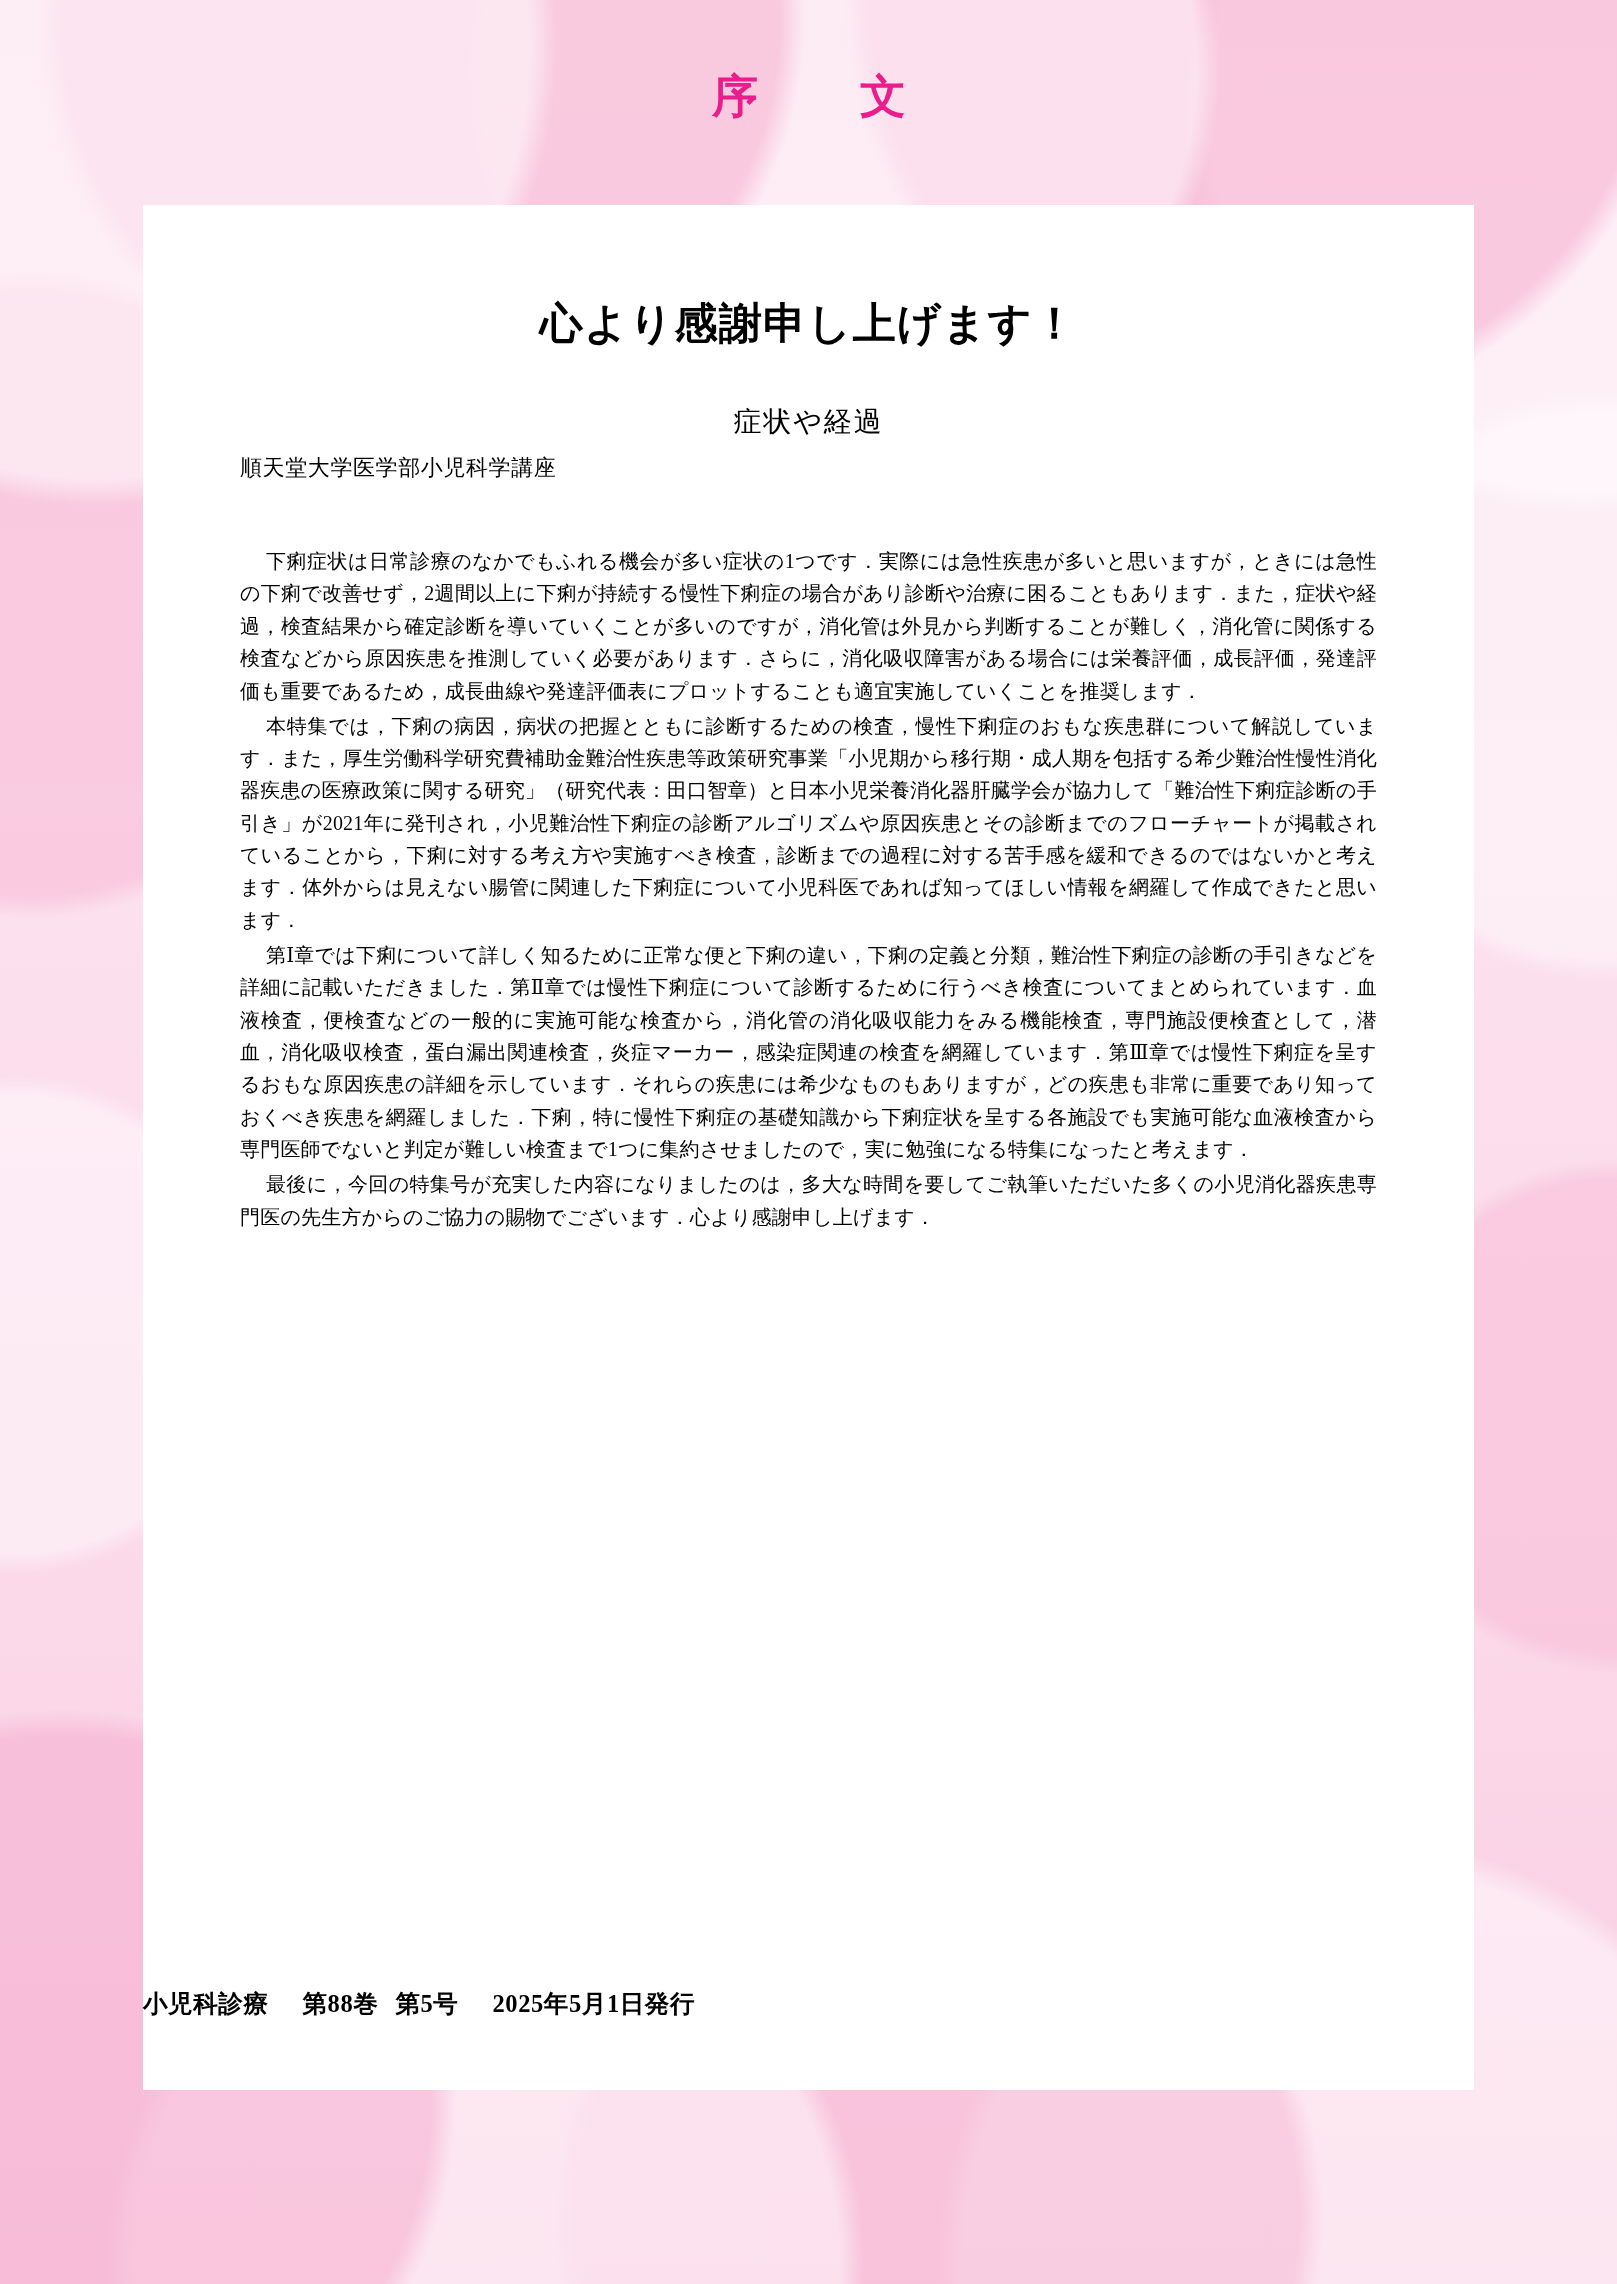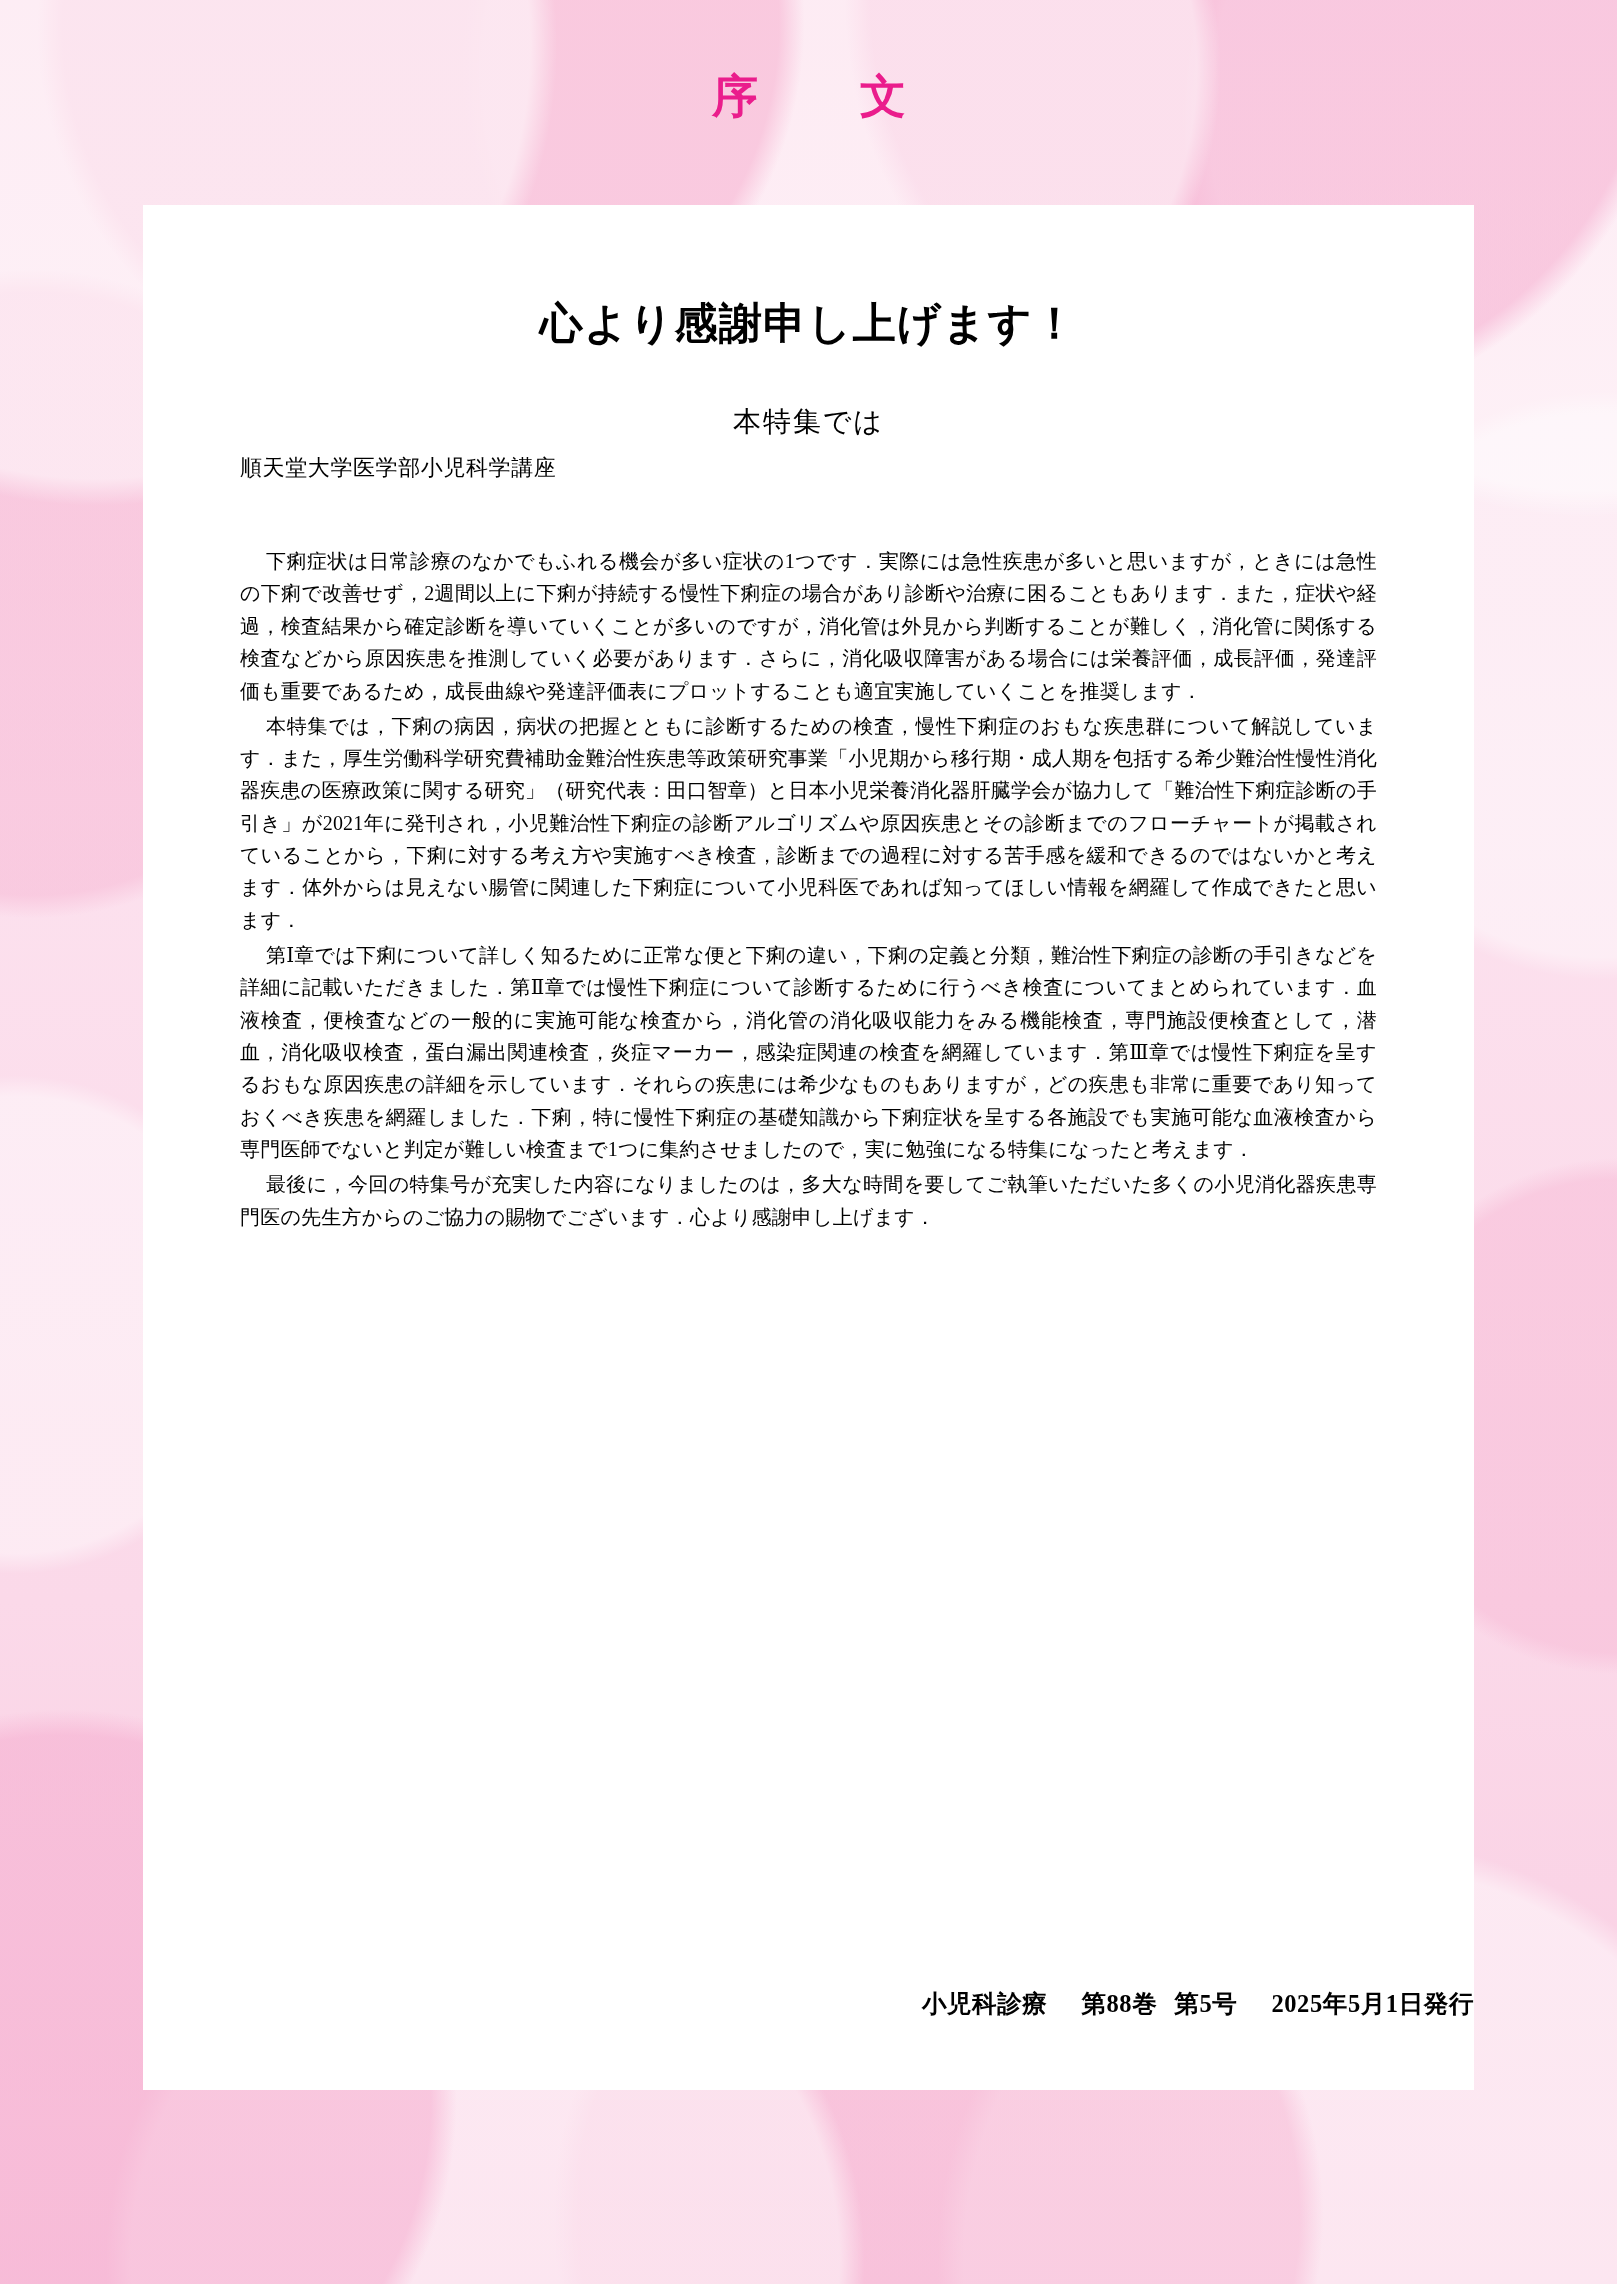--- a/index.html
+++ b/index.html
@@ -105,42 +105,42 @@
     text-indent: 26px;
     letter-spacing: 0.2px;
   }
 
   
   .footer {
     position: absolute;
     left: 0;
     bottom: 70px;
     width: 100%;
-    text-align: right;
+    text-align: left;
     font-size: 24.5px;
     color: #000;
     font-weight: bold;
     letter-spacing: 0.6px;
   }
   .footer .sp { display: inline-block; width: 17px; }
 </style>
 </head>
 <body>
 
 <div class="bg-layer"></div>
 
 <div class="header">
   <div class="header-title">序　文</div>
 </div>
 
 <div class="paper">
 
   <h1 class="doc-title">心より感謝申し上げます！</h1>
 
-  <div class="author">本特集では</div>
+  <div class="author">症状や経過</div>
   <div class="affiliation">順天堂大学医学部小児科学講座</div>
 
   <div class="body-text">
     <p>下痢症状は日常診療のなかでもふれる機会が多い症状の1つです．実際には急性疾患が多いと思いますが，ときには急性の下痢で改善せず，2週間以上に下痢が持続する慢性下痢症の場合があり診断や治療に困ることもあります．また，症状や経過，検査結果から確定診断を導いていくことが多いのですが，消化管は外見から判断することが難しく，消化管に関係する検査などから原因疾患を推測していく必要があります．さらに，消化吸収障害がある場合には栄養評価，成長評価，発達評価も重要であるため，成長曲線や発達評価表にプロットすることも適宜実施していくことを推奨します．</p>
     <p>本特集では，下痢の病因，病状の把握とともに診断するための検査，慢性下痢症のおもな疾患群について解説しています．また，厚生労働科学研究費補助金難治性疾患等政策研究事業「小児期から移行期・成人期を包括する希少難治性慢性消化器疾患の医療政策に関する研究」（研究代表：田口智章）と日本小児栄養消化器肝臓学会が協力して「難治性下痢症診断の手引き」が2021年に発刊され，小児難治性下痢症の診断アルゴリズムや原因疾患とその診断までのフローチャートが掲載されていることから，下痢に対する考え方や実施すべき検査，診断までの過程に対する苦手感を緩和できるのではないかと考えます．体外からは見えない腸管に関連した下痢症について小児科医であれば知ってほしい情報を網羅して作成できたと思います．</p>
     <p>第Ⅰ章では下痢について詳しく知るために正常な便と下痢の違い，下痢の定義と分類，難治性下痢症の診断の手引きなどを詳細に記載いただきました．第Ⅱ章では慢性下痢症について診断するために行うべき検査についてまとめられています．血液検査，便検査などの一般的に実施可能な検査から，消化管の消化吸収能力をみる機能検査，専門施設便検査として，潜血，消化吸収検査，蛋白漏出関連検査，炎症マーカー，感染症関連の検査を網羅しています．第Ⅲ章では慢性下痢症を呈するおもな原因疾患の詳細を示しています．それらの疾患には希少なものもありますが，どの疾患も非常に重要であり知っておくべき疾患を網羅しました．下痢，特に慢性下痢症の基礎知識から下痢症状を呈する各施設でも実施可能な血液検査から専門医師でないと判定が難しい検査まで1つに集約させましたので，実に勉強になる特集になったと考えます．</p>
     <p>最後に，今回の特集号が充実した内容になりましたのは，多大な時間を要してご執筆いただいた多くの小児消化器疾患専門医の先生方からのご協力の賜物でございます．心より感謝申し上げます．</p>
   </div>
 
   <div class="footer">

